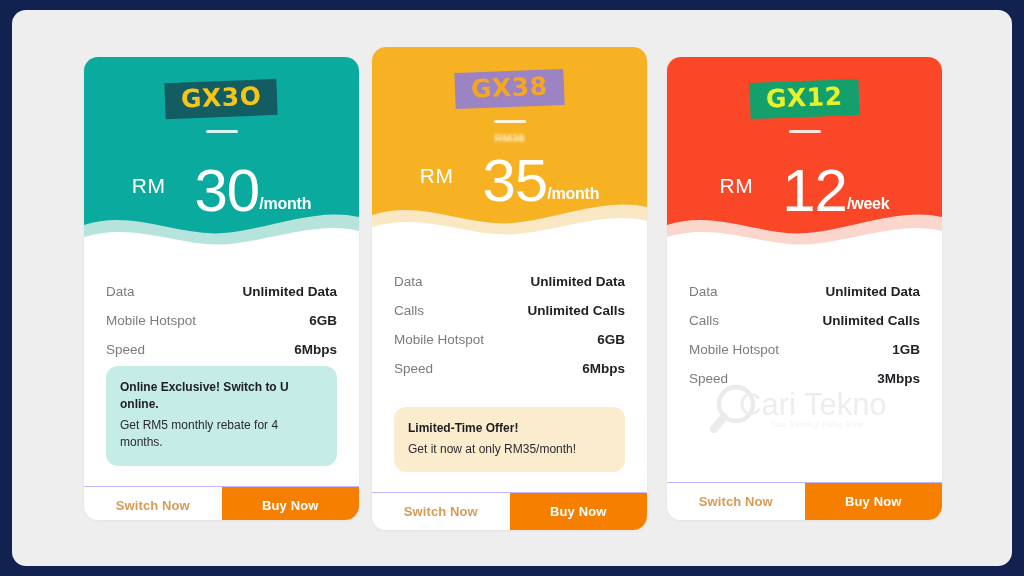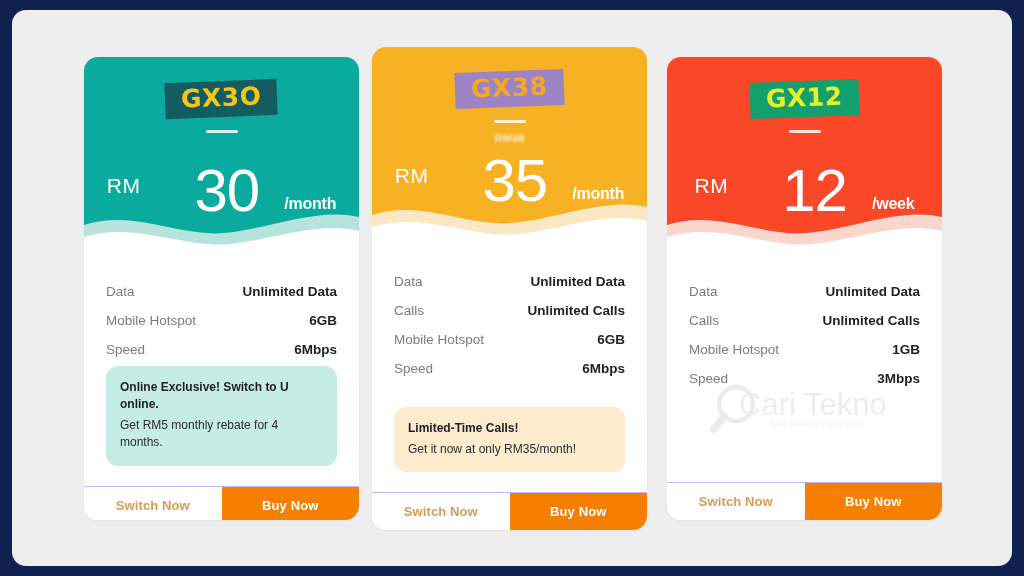--- a/index.html
+++ b/index.html
@@ -107,21 +107,20 @@
     height: 13px;
   }
   .old-price.hidden { visibility: hidden; }
 
   .price-row {
     display: flex;
     align-items: flex-end;
     justify-content: flex-start;
     color: #ffffff;
     margin-top: 8px;
-    gap: 25px;
   }
   .price-cur {
     font-size: 21px;
     font-weight: 400;
     line-height: 1;
     padding-bottom: 22px;
     letter-spacing: 0.5px;
   }
   .price-amt {
     font-size: 60px;
@@ -295,21 +294,21 @@
         </div>
         <div class="spec">
           <span class="spec-label">Mobile Hotspot</span>
           <span class="spec-value">6GB</span>
         </div>
         <div class="spec">
           <span class="spec-label">Speed</span>
           <span class="spec-value">6Mbps</span>
         </div>
         <div class="promo" style="background: rgb(251, 236, 205);">
-          <div class="promo-title">Limited-Time Calls!</div>
+          <div class="promo-title">Limited-Time Offer!</div>
           <div class="promo-sub">Get it now at only RM35/month!</div>
         </div>
       </div>
       <div class="card-foot">
         <button class="btn btn-switch">Switch Now</button>
         <button class="btn btn-buy">Buy Now</button>
       </div>
     </div>
 
     <div class="card card-2">

